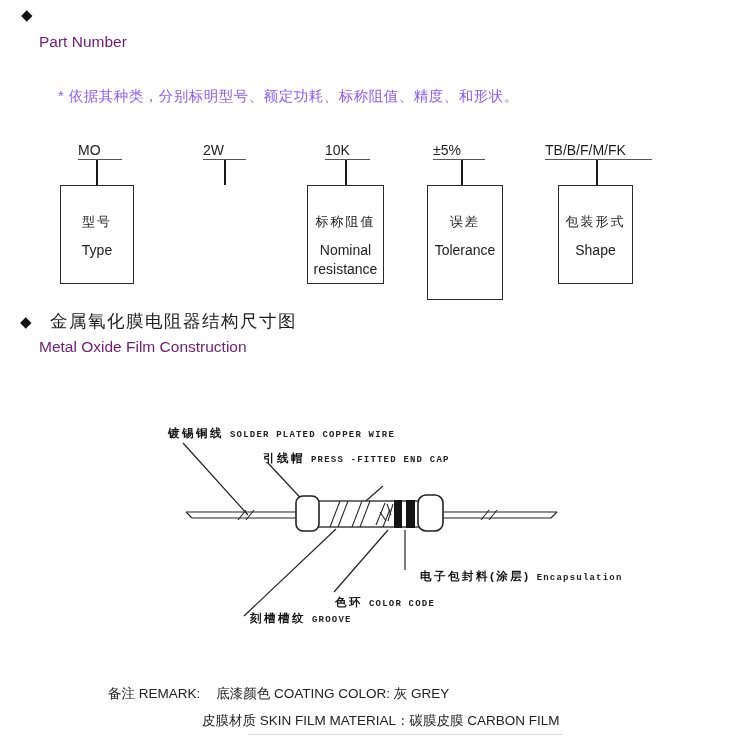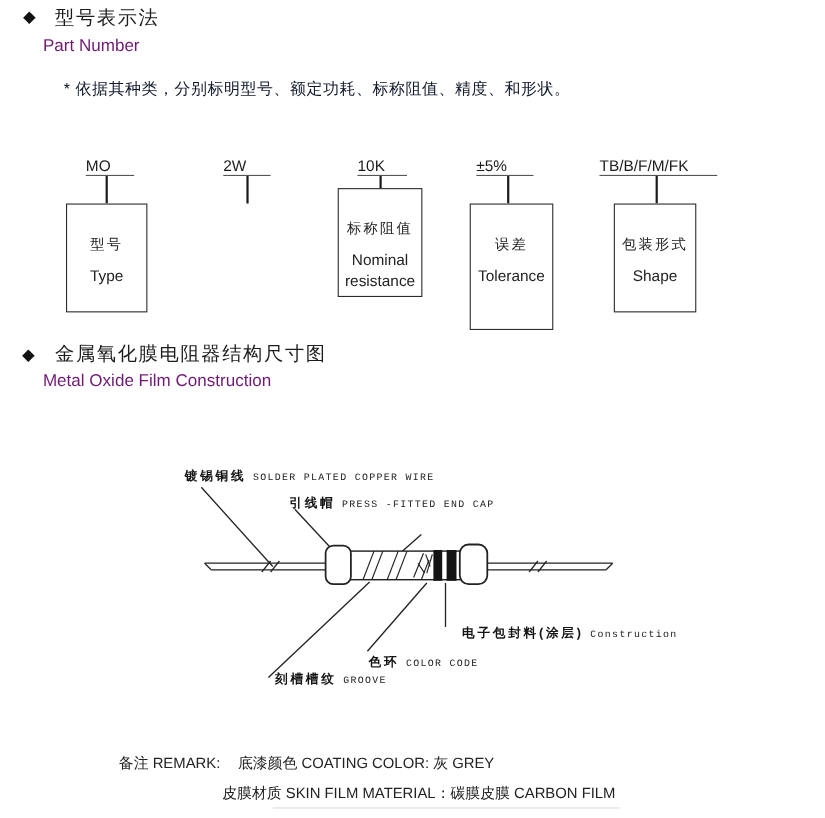--- a/index.html
+++ b/index.html
@@ -2,62 +2,61 @@
 <html><head>
 <meta charset="utf-8">
 <style>
   html,body{margin:0;padding:0;background:#ffffff;}
   #page{position:relative;width:750px;height:744px;background:#ffffff;overflow:hidden;
         font-family:"Liberation Sans",sans-serif;color:#1f1f1f;}
   .abs{position:absolute;white-space:nowrap;}
   .diamond{font-size:15px;color:#111;}
   .h-zh{font-size:17.5px;letter-spacing:1.5px;color:#1c1c1c;}
   .h-en{font-size:15.5px;color:#701a75;}
-  .note-zh{font-size:14.5px;letter-spacing:0.5px;color:#0f172a;}
+  .note-zh{font-size:14.5px;letter-spacing:0.5px;color:#8b5cf6;margin-top:16px;}
   .note-en{font-size:14.5px;color:#222;}
   .tag{font-size:14px;text-align:left;border-bottom:1.4px solid #555;
        padding-bottom:1px;line-height:16px;color:#1c1c1c;}
   .connector{position:absolute;width:1.6px;background:#1a1a1a;}
   .fbox{position:absolute;border:1.6px solid #2b2b2b;background:#fff;
         display:flex;flex-direction:column;align-items:center;box-sizing:border-box;}
   .fzh{margin-top:27px;font-size:13px;letter-spacing:2px;color:#1c1c1c;}
   .fen{margin-top:11px;font-size:14px;color:#222;}
   .fen2{margin-top:3px;font-size:14px;color:#222;}
   .dlabel{position:absolute;white-space:nowrap;}
   .dlabel .zh{font-size:11.5px;font-weight:600;letter-spacing:2.5px;color:#141414;}
-  .dlabel .en{font-size:9px;font-weight:400;letter-spacing:1.2px;margin-left:6px;
+  .dlabel .en{font-size:9px;font-weight:700;letter-spacing:1.2px;margin-left:6px;
               font-family:"Liberation Mono","DejaVu Sans Mono",monospace;color:#222;}
   .remark{font-size:13.5px;color:#222;}
   .remark .gap{margin-left:16px;}
   .faint-rule{position:absolute;height:1px;background:#dcdcdc;}
 </style>
 </head>
 <body>
 
 <div id="page">
 
   <div class="abs diamond" style="left:21px;top:6px">◆</div>
-  <div class="abs h-zh" style="left:50px;top:4px">型号表示法</div>
   <div class="abs h-en" style="left:39px;top:33px">Part Number</div>
 
   <div class="abs note-zh" style="left:58px;top:71px">* 依据其种类，分别标明型号、额定功耗、标称阻值、精度、和形状。</div>
 
   <div class="abs tag" style="left:78px;top:142px;width:44px">MO</div>
   <div class="connector" style="left:96px;top:160px;height:25px"></div>
   <div class="fbox" style="left:60px;top:185px;width:74px;height:99px">
     <div class="fzh">型号</div>
     <div class="fen">Type</div>
   </div>
 
   <div class="abs tag" style="left:203px;top:142px;width:43px">2W</div>
   <div class="connector" style="left:224px;top:160px;height:25px"></div>
 
   <div class="abs tag" style="left:325px;top:142px;width:45px">10K</div>
   <div class="connector" style="left:345px;top:160px;height:25px"></div>
-  <div class="fbox" style="left:307px;top:171px;width:77px;height:99px">
+  <div class="fbox" style="left:307px;top:185px;width:77px;height:99px">
     <div class="fzh">标称阻值</div>
     <div class="fen">Nominal</div>
     <div class="fen2">resistance</div>
   </div>
 
   <div class="abs tag" style="left:433px;top:142px;width:52px">±5%</div>
   <div class="connector" style="left:461px;top:160px;height:25px"></div>
   <div class="fbox" style="left:427px;top:185px;width:76px;height:115px">
     <div class="fzh">误差</div>
     <div class="fen">Tolerance</div>
@@ -118,21 +117,21 @@
     <rect x="318" y="95" width="25" height="36" rx="8" fill="#ffffff" stroke="#222" stroke-width="1.6"></rect>
   </svg>
 
   <div class="dlabel" style="left:168px;top:423px">
     <span class="zh">镀锡铜线</span><span class="en">SOLDER PLATED COPPER WIRE</span>
   </div>
   <div class="dlabel" style="left:263px;top:448px">
     <span class="zh">引线帽</span><span class="en">PRESS -FITTED END CAP</span>
   </div>
   <div class="dlabel" style="left:420px;top:566px">
-    <span class="zh">电子包封料(涂层)</span><span class="en">Construction</span>
+    <span class="zh">电子包封料(涂层)</span><span class="en">Encapsulation</span>
   </div>
   <div class="dlabel" style="left:335px;top:592px">
     <span class="zh">色环</span><span class="en">COLOR CODE</span>
   </div>
   <div class="dlabel" style="left:250px;top:608px">
     <span class="zh">刻槽槽纹</span><span class="en">GROOVE</span>
   </div>
 
   <div class="abs remark" style="left:108px;top:685px">
     <span>备注 REMARK:</span><span class="gap">底漆颜色 COATING COLOR: 灰 GREY</span>

